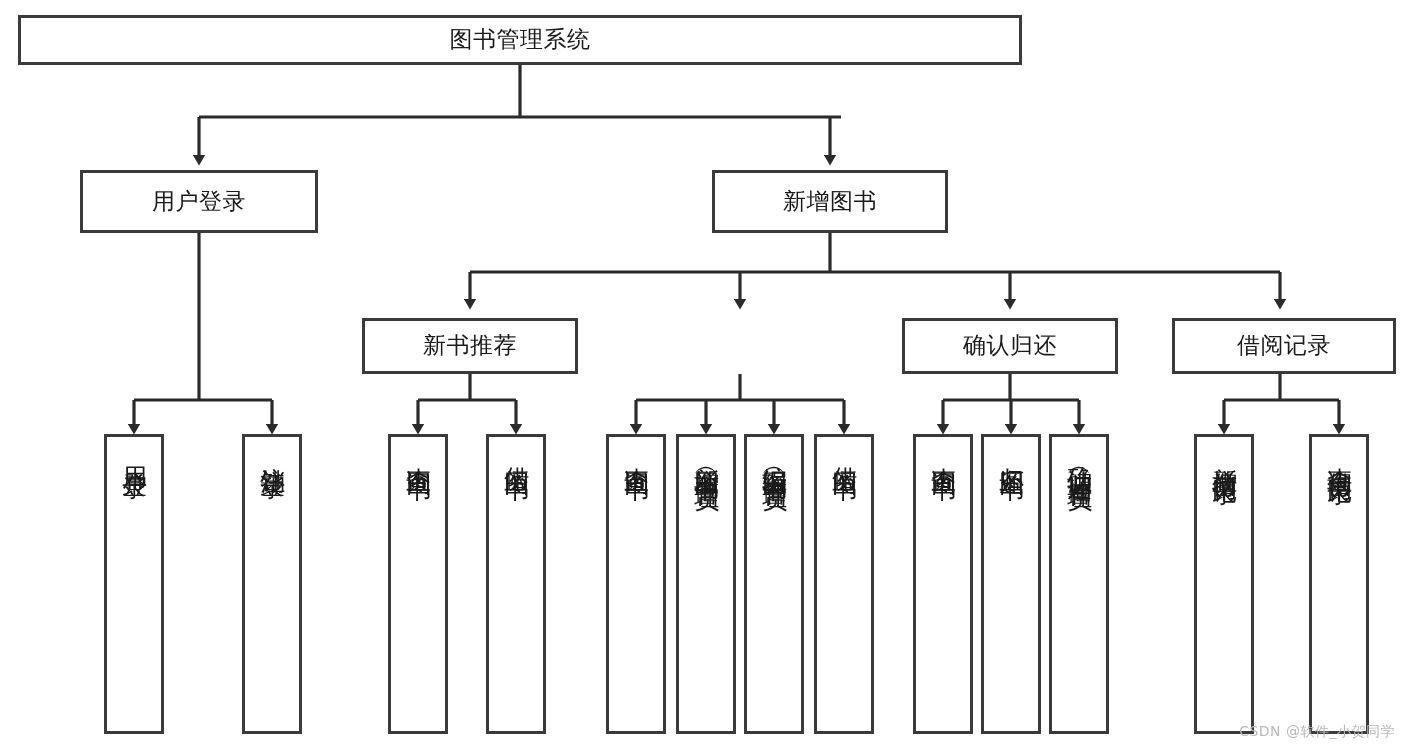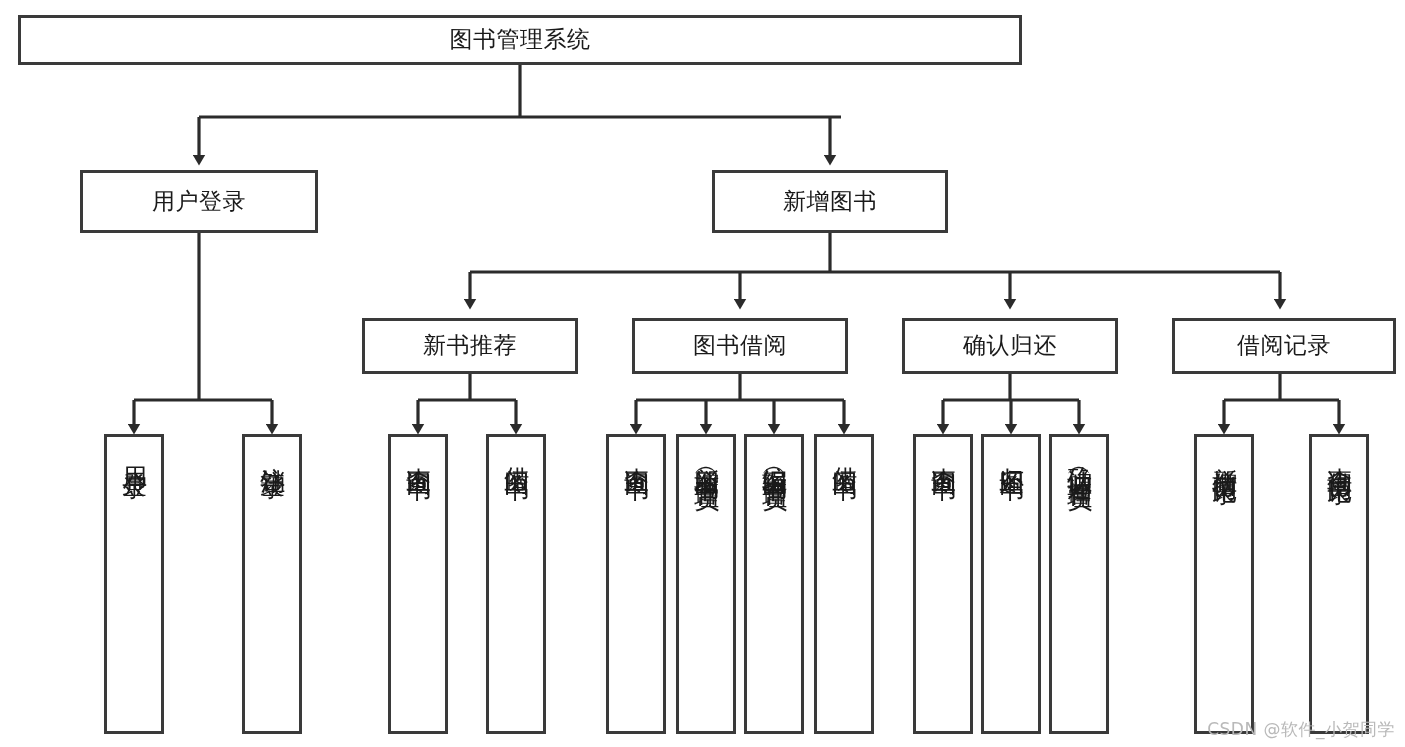--- a/index.html
+++ b/index.html
@@ -7,21 +7,21 @@
   #canvas{position:relative;width:1405px;height:747px;background:#ffffff;overflow:hidden;}
   #wires{position:absolute;left:0;top:0;width:1405px;height:747px;}
   .node{position:absolute;box-sizing:border-box;background:#ffffff;
         border:3px solid #3a3a3a;display:flex;align-items:center;justify-content:center;}
   .node .lbl{color:#1a1a1a;text-align:center;line-height:1.12;}
   .node.horiz .lbl{font-size:23px;letter-spacing:.5px;}
   .node.vert{padding:10px 2px;align-items:flex-start;}
   .node.vert .lbl{writing-mode:vertical-rl;text-orientation:upright;
         font-size:25px;line-height:1.22;letter-spacing:3px;
         margin:0 auto;display:block;white-space:nowrap;}
-  #watermark{position:absolute;right:10px;bottom:6px;color:#b9b9b9;font-size:17px;
+  #watermark{position:absolute;right:10px;bottom:6px;color:#b9b9b9;font-size:14px;
         letter-spacing:.5px;white-space:nowrap;pointer-events:none;}
 </style>
 </head>
 <body>
 
 <div id="canvas">
 
   <svg id="wires" viewBox="0 0 1405 747">
     <defs>
       <marker id="arw" markerWidth="11" markerHeight="13" refX="1.5" refY="6.5" orient="auto" markerUnits="userSpaceOnUse">
@@ -79,23 +79,20 @@
   <div class="node horiz" style="left:80px;top:170px;width:238px;height:63px;">
     <span class="lbl">用户登录</span>
   </div>
   <div class="node horiz" style="left:712px;top:170px;width:236px;height:63px;">
     <span class="lbl">新增图书</span>
   </div>
 
   <div class="node horiz" style="left:362px;top:318px;width:216px;height:56px;">
     <span class="lbl">新书推荐</span>
   </div>
-  <div class="node horiz" style="left:632px;top:318px;width:216px;height:56px;">
-    <span class="lbl">图书借阅</span>
-  </div>
   <div class="node horiz" style="left:902px;top:318px;width:216px;height:56px;">
     <span class="lbl">确认归还</span>
   </div>
   <div class="node horiz" style="left:1172px;top:318px;width:224px;height:56px;">
     <span class="lbl">借阅记录</span>
   </div>
 
   <div class="node vert" style="left:104px;top:434px;width:60px;height:300px;">
     <span class="lbl">用户登录</span>
   </div>

